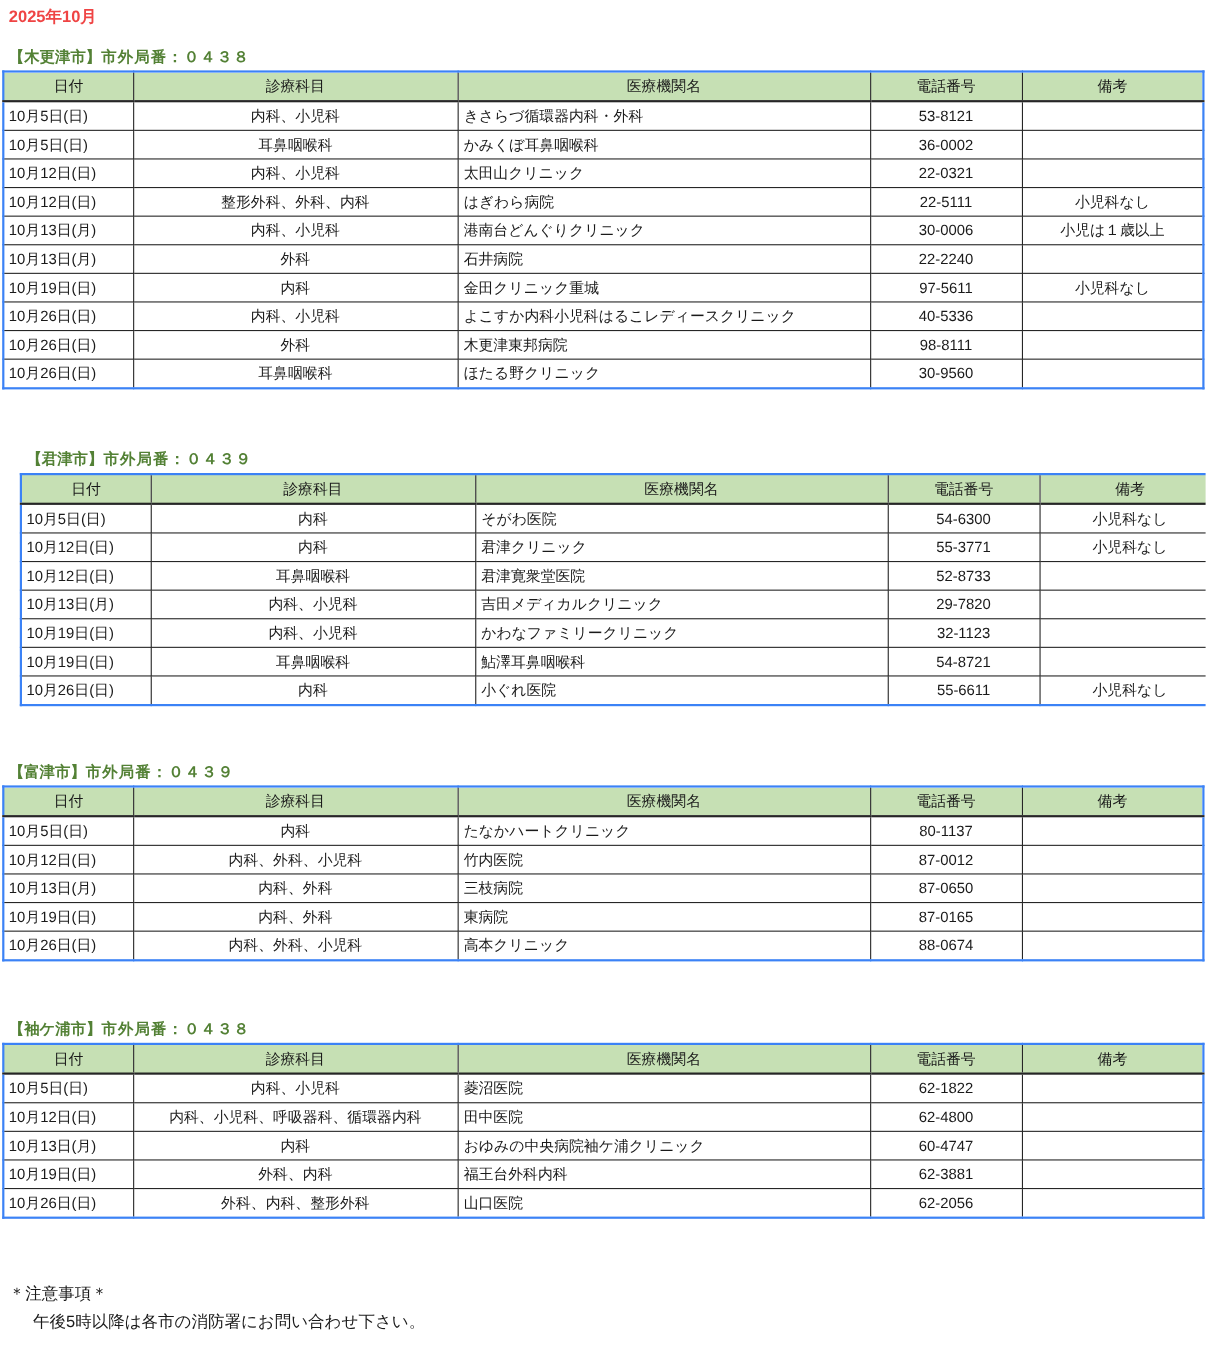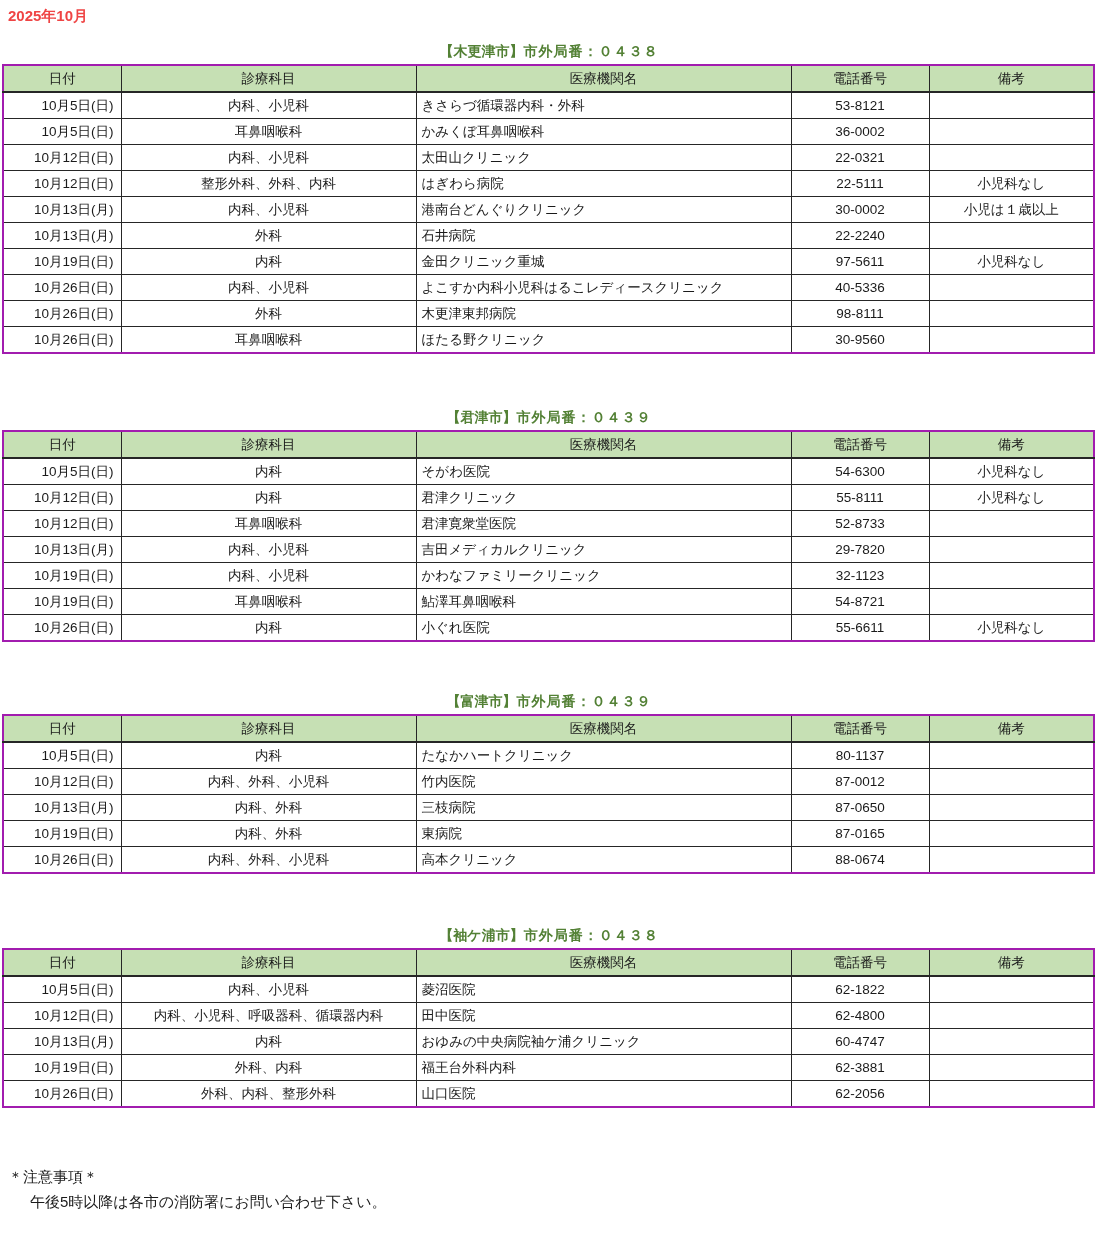--- a/index.html
+++ b/index.html
@@ -6,46 +6,46 @@
   body{
     width:1096px;height:1246px;background:#ffffff;
     font-family:"Liberation Sans","DejaVu Sans",sans-serif;
     color:#1a1a1a;overflow:hidden;
   }
   .doc-title{
     font-size:15px;font-weight:bold;color:#ef4444;
     padding:7px 0 0 8px;line-height:18px;
   }
   .section-head{
-    display:flex;justify-content:center;align-items:flex-end;
+    display:flex;justify-content:flex-start;align-items:flex-end;
     margin:0 6px 0 8px;font-weight:bold;font-size:14px;line-height:18px;
   }
   .section-title,.area-code{color:#538135;}
   .area-code{letter-spacing:1px;}
   table{
     border-collapse:collapse;table-layout:fixed;
     width:1091px;margin:4px 0 0 2px;
-    border:2px solid #a21caf;
+    border:2px solid #3b82f6;
   }
   th{
     background:#c6e0b4;font-weight:normal;font-size:13.5px;
     border:1px solid #262626;border-bottom:2px solid #262626;
     height:25px;padding:0 2px;white-space:nowrap;overflow:hidden;
   }
   td{
     border:1px solid #262626;height:25px;font-size:13.5px;
     padding:0 4px;white-space:nowrap;overflow:hidden;background:#fff;
   }
-  td.date{text-align:right;padding-right:7px;}
+  td.date{padding-right:7px;}
   td.dept{text-align:center;}
   td.name{text-align:left;padding-left:5px;}
   td.phone{text-align:center;}
   td.note{text-align:center;}
   .sec1{margin-top:17px;}
-  .sec2{margin-top:54px;}
+  .sec2{margin-top:54px;margin-left:16px;}
   .sec3{margin-top:50px;}
   .sec4{margin-top:52px;}
   .notes{margin:56px 0 0 8px;font-size:15px;line-height:25px;color:#1a1a1a;}
   .notes .note-line{padding-left:22px;}
 </style>
 </head>
 <body>
 
 <div class="doc-title">2025年10月</div>
 
@@ -98,21 +98,21 @@
             <td class="date">10月12日(日)</td>
             <td class="dept">整形外科、外科、内科</td>
             <td class="name">はぎわら病院</td>
             <td class="phone">22-5111</td>
             <td class="note">小児科なし</td>
           </tr>
           <tr>
             <td class="date">10月13日(月)</td>
             <td class="dept">内科、小児科</td>
             <td class="name">港南台どんぐりクリニック</td>
-            <td class="phone">30-0002</td>
+            <td class="phone">30-0006</td>
             <td class="note">小児は１歳以上</td>
           </tr>
           <tr>
             <td class="date">10月13日(月)</td>
             <td class="dept">外科</td>
             <td class="name">石井病院</td>
             <td class="phone">22-2240</td>
             <td class="note"></td>
           </tr>
           <tr>
@@ -174,21 +174,21 @@
             <td class="date">10月5日(日)</td>
             <td class="dept">内科</td>
             <td class="name">そがわ医院</td>
             <td class="phone">54-6300</td>
             <td class="note">小児科なし</td>
           </tr>
           <tr>
             <td class="date">10月12日(日)</td>
             <td class="dept">内科</td>
             <td class="name">君津クリニック</td>
-            <td class="phone">55-8111</td>
+            <td class="phone">55-3771</td>
             <td class="note">小児科なし</td>
           </tr>
           <tr>
             <td class="date">10月12日(日)</td>
             <td class="dept">耳鼻咽喉科</td>
             <td class="name">君津寛衆堂医院</td>
             <td class="phone">52-8733</td>
             <td class="note"></td>
           </tr>
           <tr>

